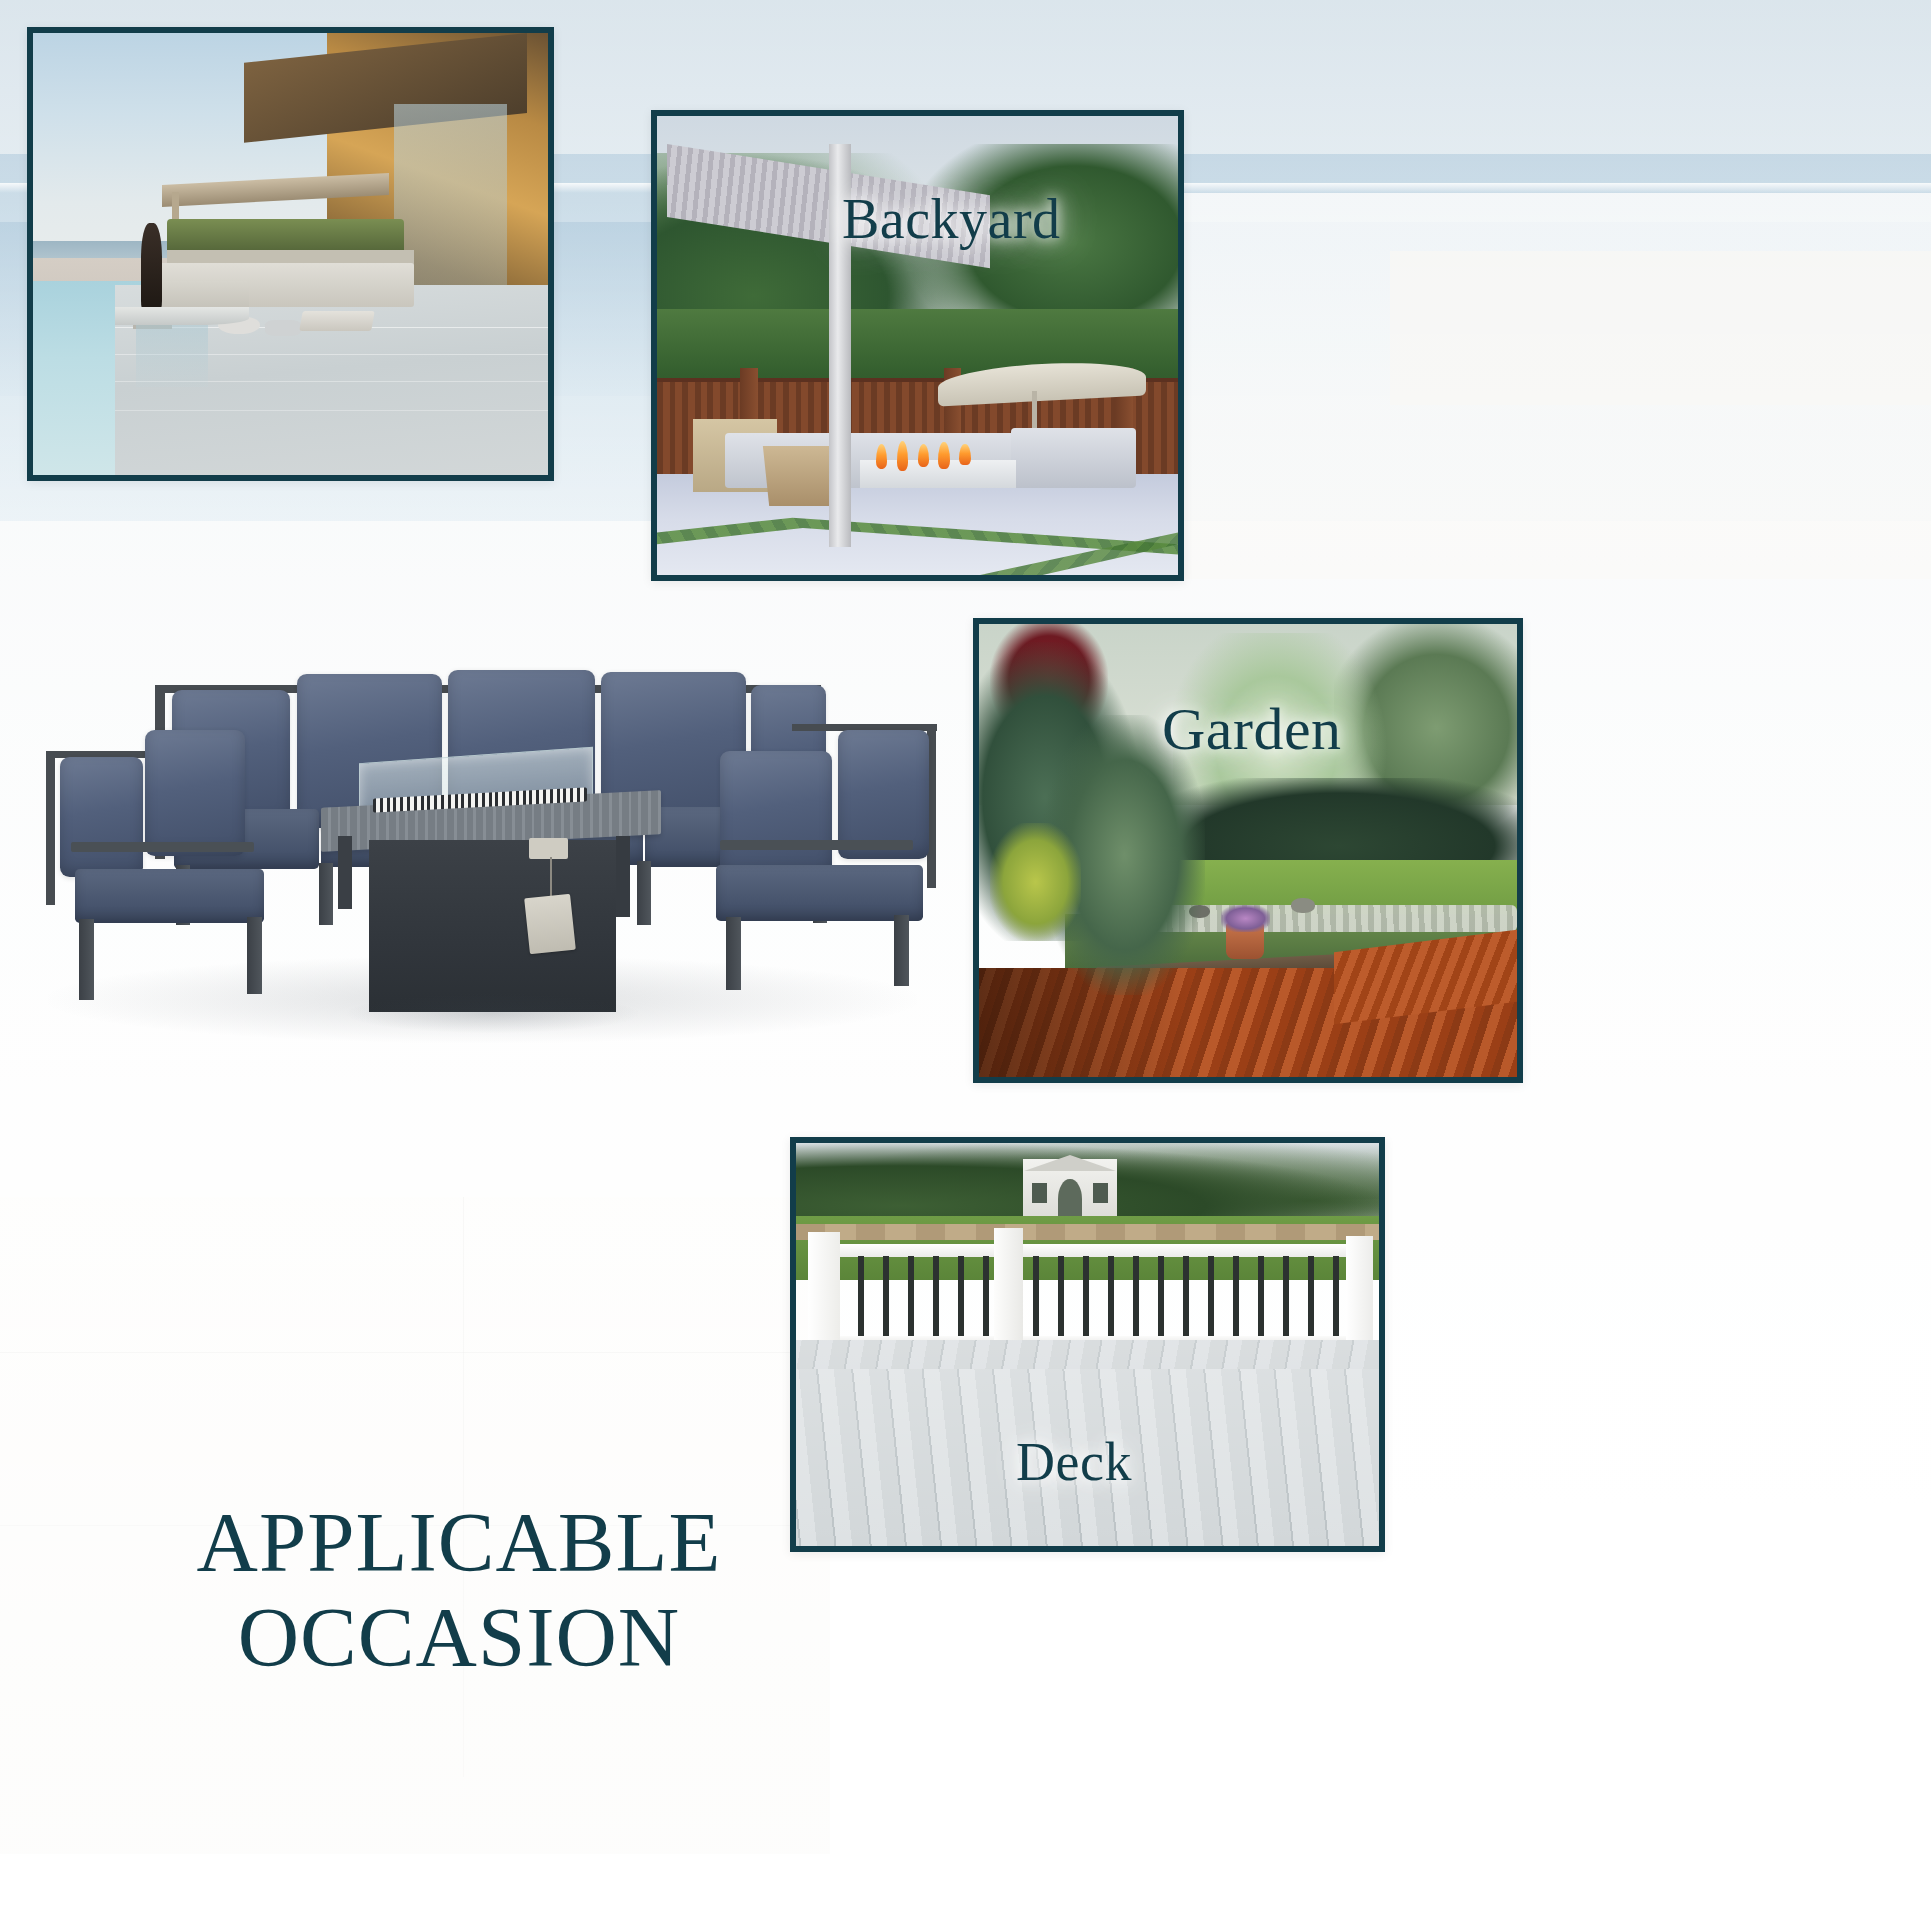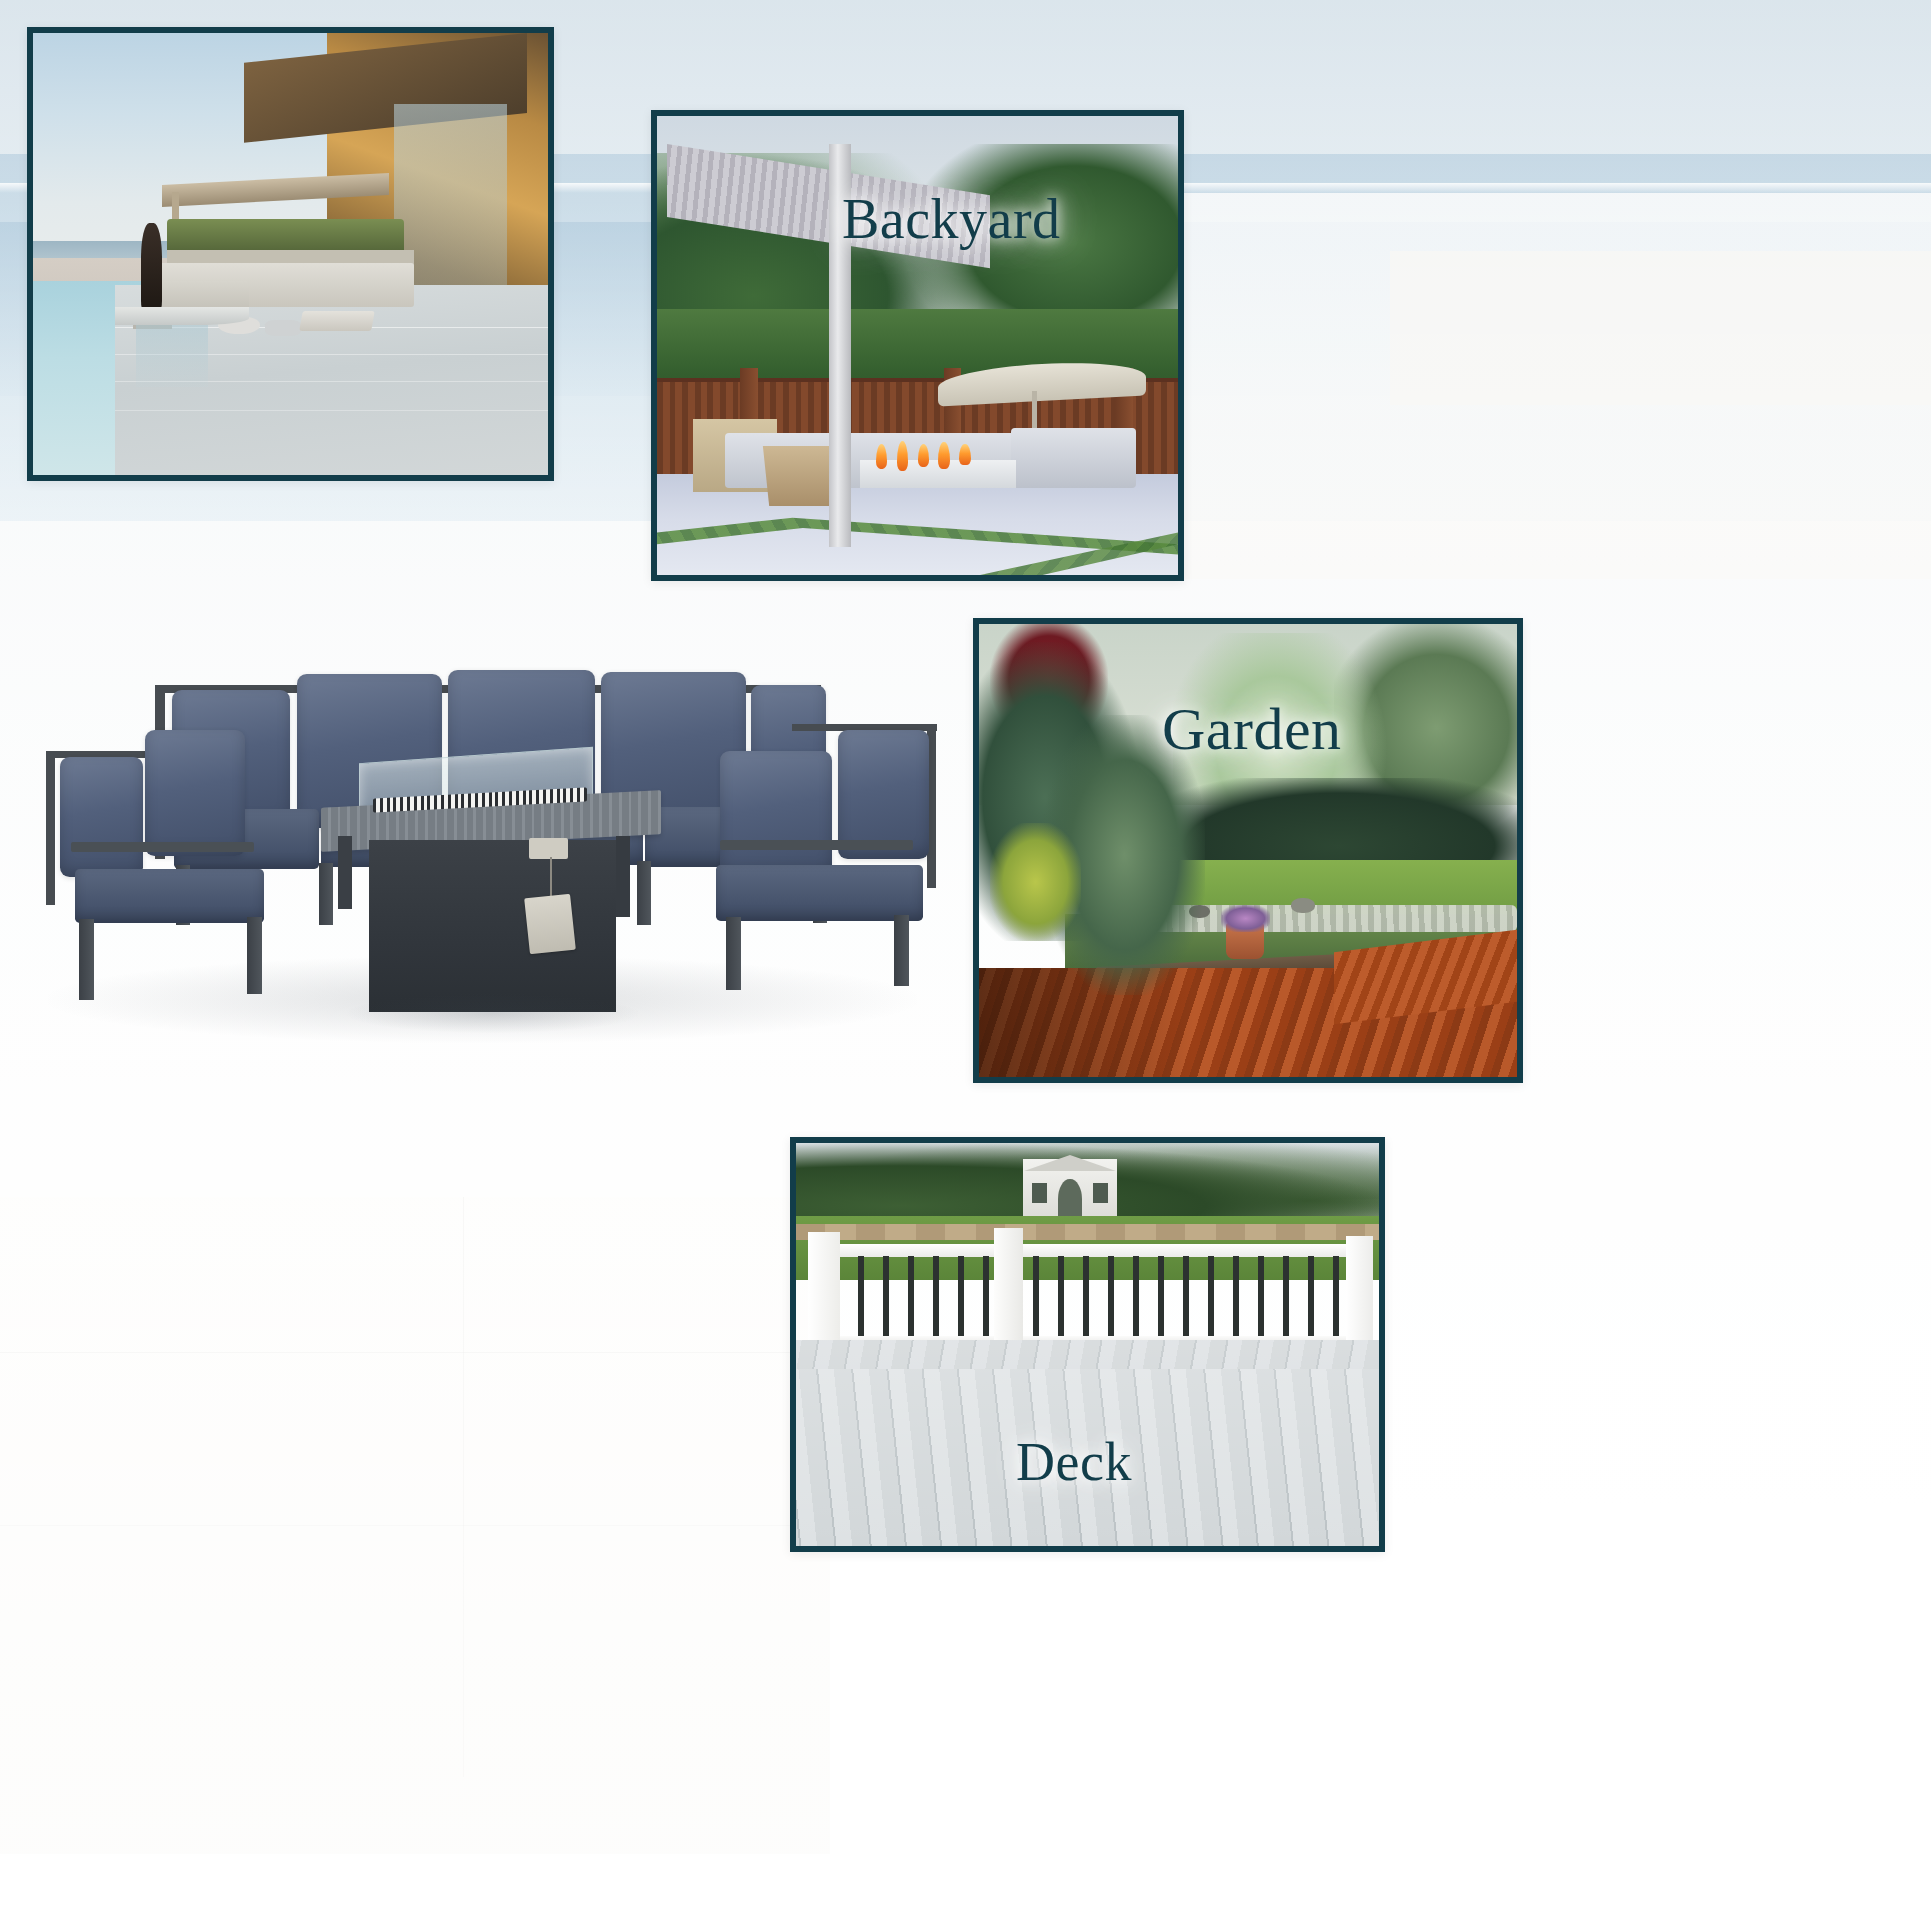--- a/index.html
+++ b/index.html
@@ -509,16 +509,18 @@
     <div class="p-table-body" style="left:340px; top:203px; width:247px; height:172px;"></div>
     <div class="p-leg" style="left:309px; top:199px; width:13.5px; height:73px; background:#3a3f45;"></div>
     <div class="p-leg" style="left:587px; top:199px; width:13.5px; height:81px; background:#363b41;"></div>
     <div class="p-tag-hang" style="left:500px; top:201px; width:39px; height:21px;"></div>
     <div class="p-tag-string" style="left:521px; top:220px; height:41px;"></div>
     <div class="p-tag-card" style="left:498px; top:259px; width:46px; height:56px; transform: rotate(-6deg);"></div>
     <div class="p-shadow" style="left:319px; top:357px; width:290px; height:39px;"></div>
   </div>
 
   <div id="headline">
+    <span class="l1">APPLICABLE</span>
+    <span class="l2">OCCASION</span>
   </div>
 
 </div>
 
 
 </body></html>

